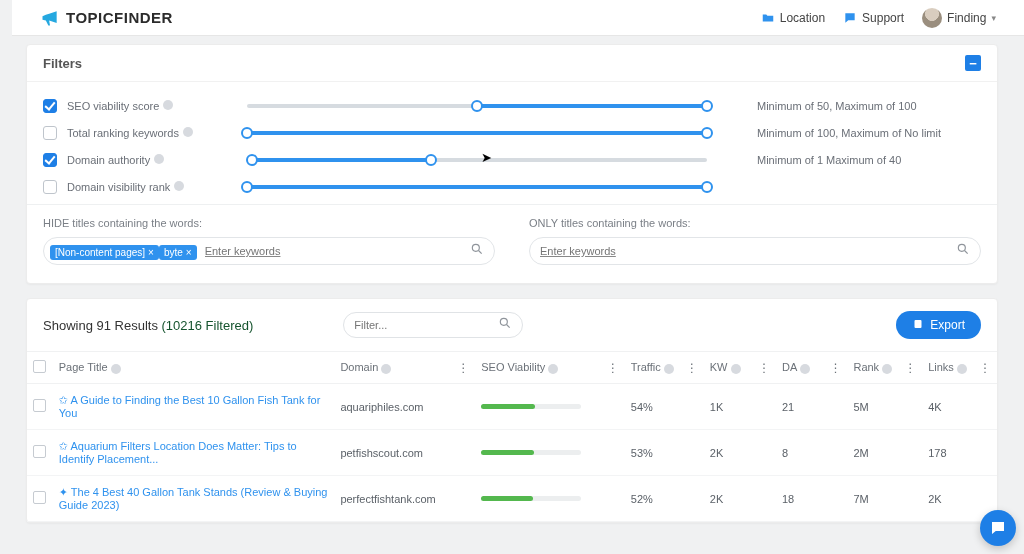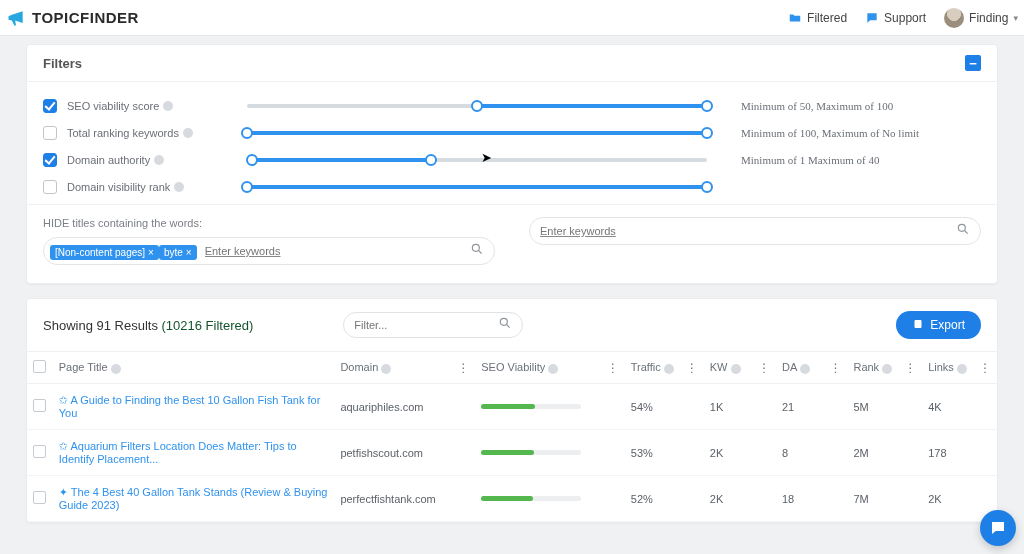--- a/index.html
+++ b/index.html
@@ -1,44 +1,44 @@
 <!DOCTYPE html>
 <html><head>
 <meta charset="utf-8">
 <style>
   * { box-sizing: border-box; margin: 0; padding: 0; }
   html, body { width: 1024px; height: 554px; font-family: -apple-system, "Helvetica Neue", Arial, sans-serif; background: #f0f1f2; overflow: hidden; }
   
-  .topbar { position: fixed; top:0; left:0; right:0; height:36px; background:#fff; display:flex; align-items:center; padding:0 6px; border-bottom:1px solid #e6e6e6; z-index:10;}
+  .topbar { position: fixed; top:0; left:12px; right:0; height:36px; background:#fff; display:flex; align-items:center; padding:0 28px; border-bottom:1px solid #e6e6e6; z-index:10;}
   .logo-wrap { display:flex; align-items:center; gap:6px; }
   .logo-icon svg { display:block; }
   .logo-text { font-size:15px; font-weight:700; letter-spacing:0.5px; color:#2b2b2b; }
   .topbar-spacer { flex:1; }
   .top-link { display:flex; align-items:center; gap:5px; font-size:12px; color:#444; margin-left:18px; cursor:pointer; }
   .top-link svg { display:block; }
   .avatar { width:20px; height:20px; border-radius:50%; background:#cfcfcf; display:inline-block; background: radial-gradient(circle at 50% 30%, #d9cdbf 40%, #9a8e7e 41%);}
   
   .page { position:absolute; top:36px; left:0; right:0; bottom:0; padding:8px 26px 0 26px; overflow:hidden;}
   .card { background:#fff; border-radius:4px; box-shadow:0 1px 2px rgba(0,0,0,0.04); border:1px solid #ececec; margin-bottom:14px; }
   
   .filters-head { display:flex; align-items:flex-end; padding:10px 16px; border-bottom:1px solid #f1f1f1;}
   .filters-title { font-size:13px; color:#555; font-weight:600;}
   .collapse-btn { margin-left:auto; width:16px; height:16px; background:#1e7fe6; border-radius:2px; display:flex; align-items:center; justify-content:center; color:#fff; font-weight:700; font-size:13px; line-height:1;}
   .filters-body { padding:10px 16px 4px 16px; }
   .filter-row { display:flex; align-items:center; height:27px; }
   .fcheck { width:14px; height:14px; border:1.5px solid #bfc5cc; border-radius:3px; margin-right:10px; position:relative; flex:0 0 14px;}
   .fcheck.checked { background:#1e7fe6; border-color:#1e7fe6;}
   .fcheck.checked::after { content:""; position:absolute; left:3px; top:0px; width:4px; height:8px; border:solid #fff; border-width:0 2px 2px 0; transform:rotate(40deg);}
-  .flabel { width:180px; font-size:11px; color:#6a6f77; display:flex; align-items:center; gap:4px; }
+  .flabel { width:180px; font-size:11px; color:#6a6f77; display:flex; align-items:flex-start; gap:4px; }
   .info-dot { width:10px; height:10px; border-radius:50%; background:#d7dadf; display:inline-block;}
   .slider { position:relative; flex:0 0 460px; height:14px; }
   .track { position:absolute; top:5px; left:0; right:0; height:4px; background:#d6dbe0; border-radius:3px; }
   .fill { position:absolute; top:5px; height:4px; background:#2f92ee; border-radius:3px; }
   .knob { position:absolute; top:1px; width:12px; height:12px; border:2px solid #2f92ee; background:#fff; border-radius:50%; transform:translateX(-50%);}
-  .frange { margin-left:34px; font-size:11px; color:#6a6f77; white-space:nowrap;font-family:Liberation Serif, serif;}
+  .frange { margin-left:50px; font-size:11px; color:#6a6f77; white-space:nowrap;}
   .cursor { position:absolute; left:481px; top:114px; z-index:30; font-size:13px;}
   
   .tag-section { border-top:1px solid #eef0f1; padding:12px 16px 18px 16px; display:flex; gap:34px;}
   .tag-col { flex:1; }
   .tag-caption { font-size:11px; color:#7a7f86; margin-bottom:8px;}
   .tag-input { display:flex; align-items:center; border:1px solid #e2e5e8; border-radius:18px; height:28px; padding:0 10px 0 6px; gap:4px;}
   .chip { background:#2f92ee; color:#fff; font-size:10px; border-radius:3px; padding:2px 5px; display:inline-flex; align-items:center; gap:3px;}
   .chip .x { font-size:10px;}
   .tag-field { flex:1; border:none; outline:none; font-size:11px; color:#888; padding-left:4px;text-decoration:underline;}
   .mag { width:14px; height:14px; color:#8f949b;}
@@ -77,21 +77,21 @@
     </span>
     <span class="logo-text">TOPICFINDER</span>
   </div>
   <div class="topbar-spacer"></div>
   <div class="top-link">
     <span>
         <svg width="14" height="14" viewBox="0 0 24 24">
           <path fill="#2f92ee" d="M3 6h6l2 2h10v10H3z"></path>
         </svg>
       </span>
-    <span>Filtered</span>
+    <span>Location</span>
   </div>
   <div class="top-link">
     <span>
         <svg width="14" height="14" viewBox="0 0 24 24">
           <path fill="#2f92ee" d="M4 4h16v12H9l-5 4z"></path>
         </svg>
       </span>
     <span>Support</span>
   </div>
   <div class="top-link">
@@ -160,20 +160,21 @@
         <div class="tag-input">
           <span id="chips"><span class="chip">[Non-content pages] <span class="x">×</span></span><span class="chip">byte <span class="x">×</span></span></span>
           <input class="tag-field" placeholder="Enter keywords" style="">
           <span><svg class="mag" viewBox="0 0 24 24">
                 <circle cx="10" cy="10" r="6" fill="none" stroke="#8f949b" stroke-width="2"></circle>
                 <line x1="15" y1="15" x2="20" y2="20" stroke="#8f949b" stroke-width="2"></line>
               </svg></span>
         </div>
       </div>
       <div class="tag-col">
+        <div class="tag-caption">ONLY titles containing the words:</div>
         <div class="tag-input">
           <input class="tag-field" placeholder="Enter keywords" style="">
           <span><svg class="mag" viewBox="0 0 24 24">
                 <circle cx="10" cy="10" r="6" fill="none" stroke="#8f949b" stroke-width="2"></circle>
                 <line x1="15" y1="15" x2="20" y2="20" stroke="#8f949b" stroke-width="2"></line>
               </svg></span>
         </div>
       </div>
     </div>
   </div>

